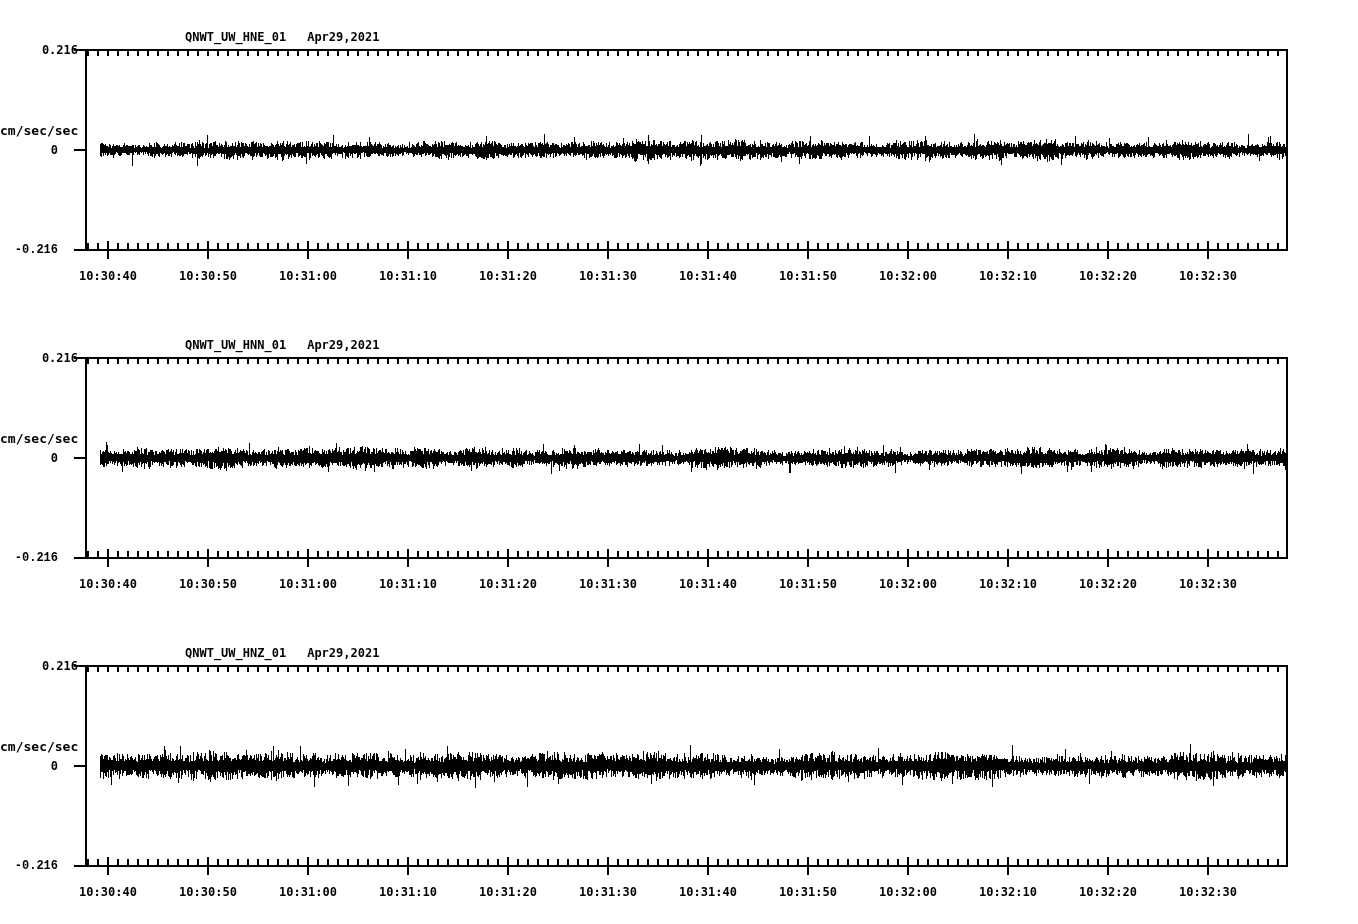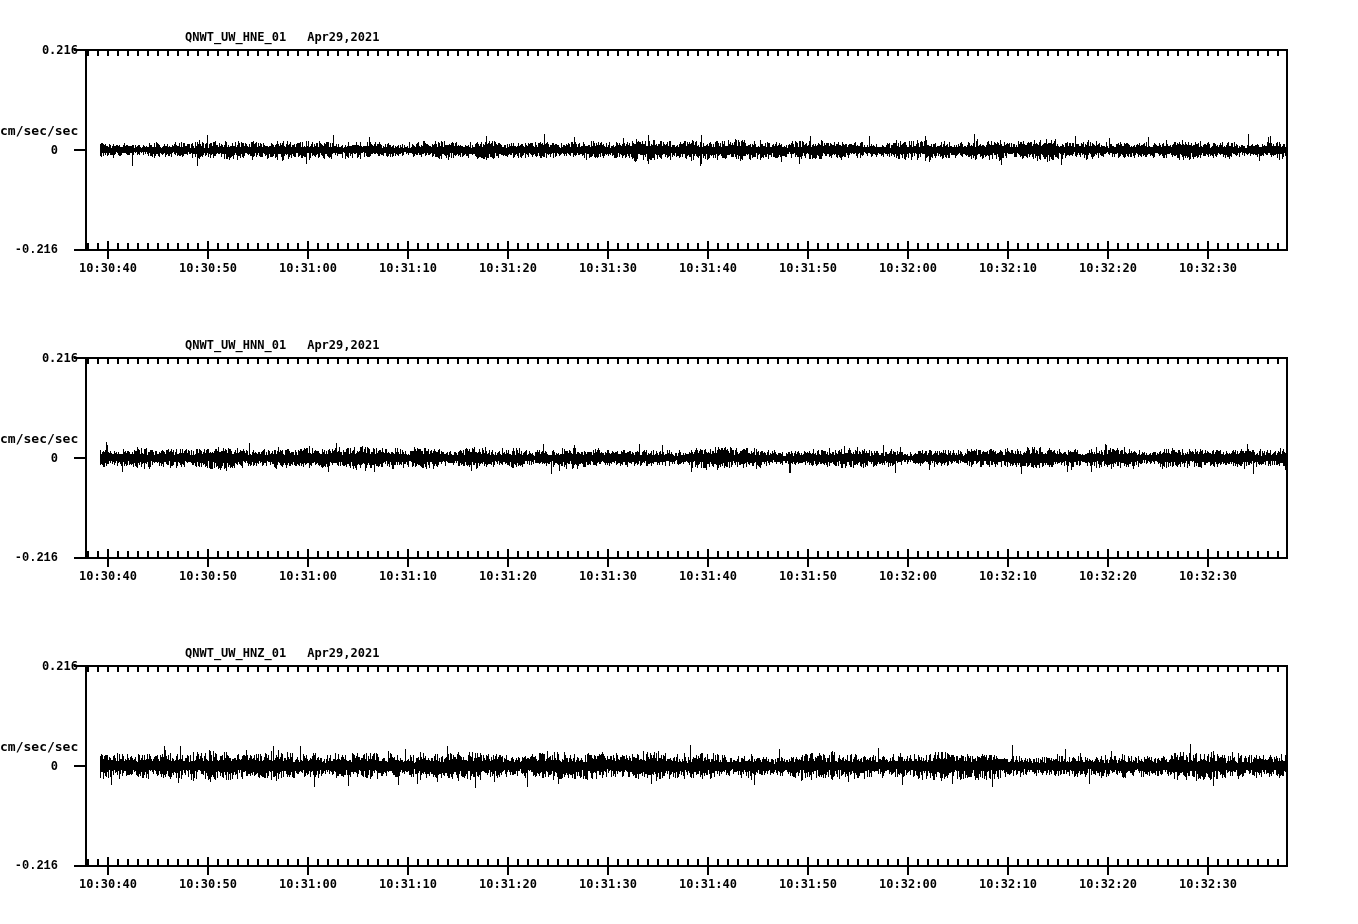--- a/index.html
+++ b/index.html
@@ -12,21 +12,21 @@
   .panel-2{top:616px;}
   .title{position:absolute;left:185px;top:30px;font-size:12px;white-space:nowrap;}
   .title .date{margin-left:21px;}
   .ytick{position:absolute;left:0;width:58px;text-align:right;font-size:12px;line-height:14px;}
   .ytick-top{top:43px;padding-left:20px;}
   .ytick-zero{top:143px;}
   .ytick-bottom{top:243px;font-family:Liberation Mono, monospace;}
   .yunit{position:absolute;left:0;width:77px;text-align:right;font-size:13px;line-height:14px;top:124px;}
   svg.plot{position:absolute;left:0;top:0;}
   .xlabels{position:absolute;left:0;top:261px;width:1358px;height:16px;}
-  .xlabels span{position:absolute;width:100px;text-align:center;font-size:12px;line-height:14px;display:block;}
+  .xlabels span{position:absolute;width:100px;text-align:center;font-size:12px;line-height:14px;display:block;margin-top:8px;}
 </style>
 </head>
 <body>
 
 <section class="panel panel-0">
   <svg class="plot" width="1358" height="308">
       <path d="M86 50H1287V250H86Z" stroke="#000000" stroke-width="2" fill="none" shape-rendering="crispEdges"></path>
       <path d="M74 50H86" stroke="#000000" stroke-width="2" fill="none" shape-rendering="crispEdges"></path>
       <path d="M74 150H86" stroke="#000000" stroke-width="2" fill="none" shape-rendering="crispEdges"></path>
       <path d="M74 250H86" stroke="#000000" stroke-width="2" fill="none" shape-rendering="crispEdges"></path>

